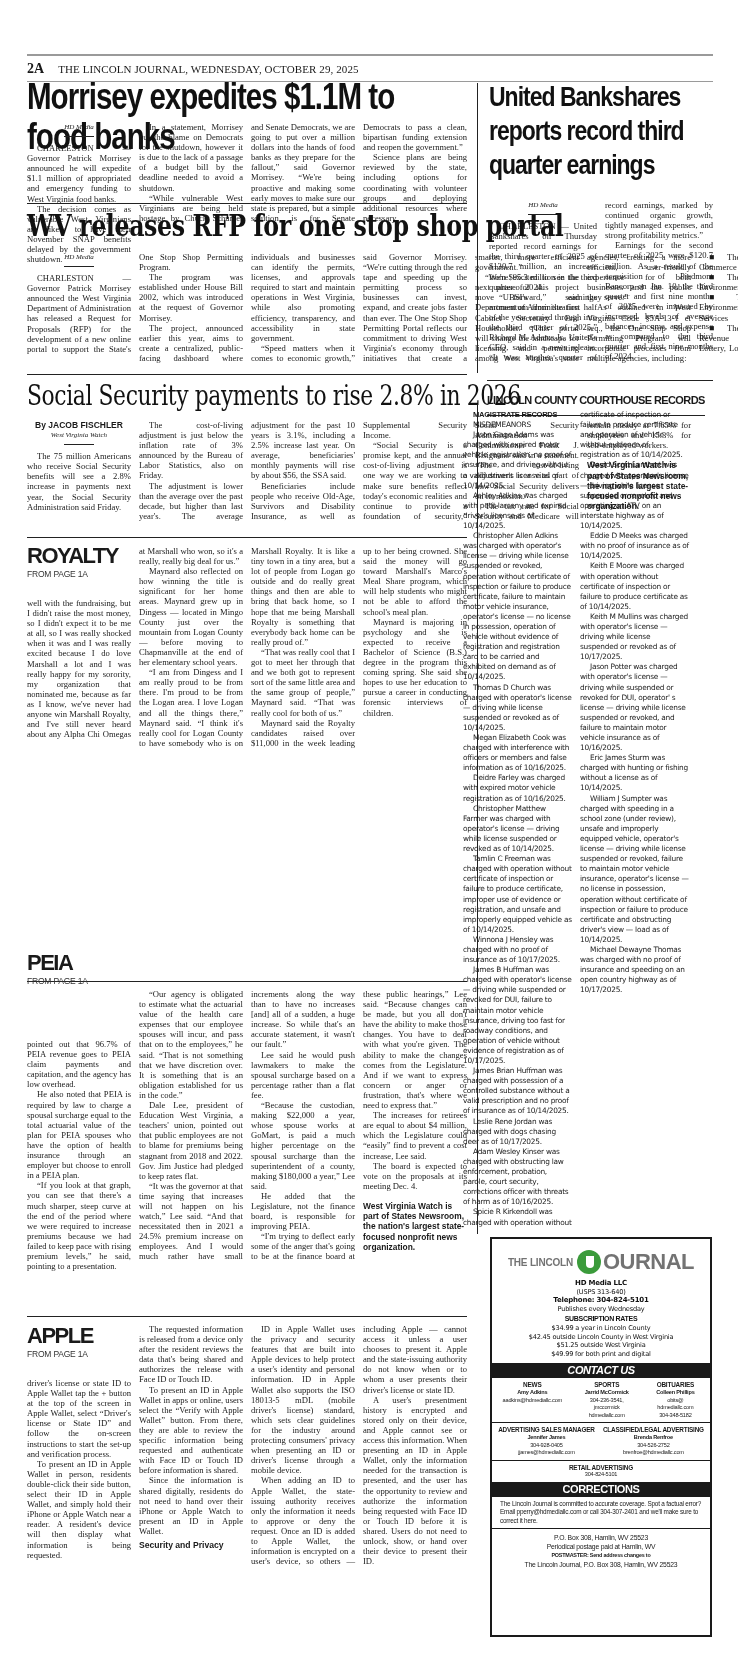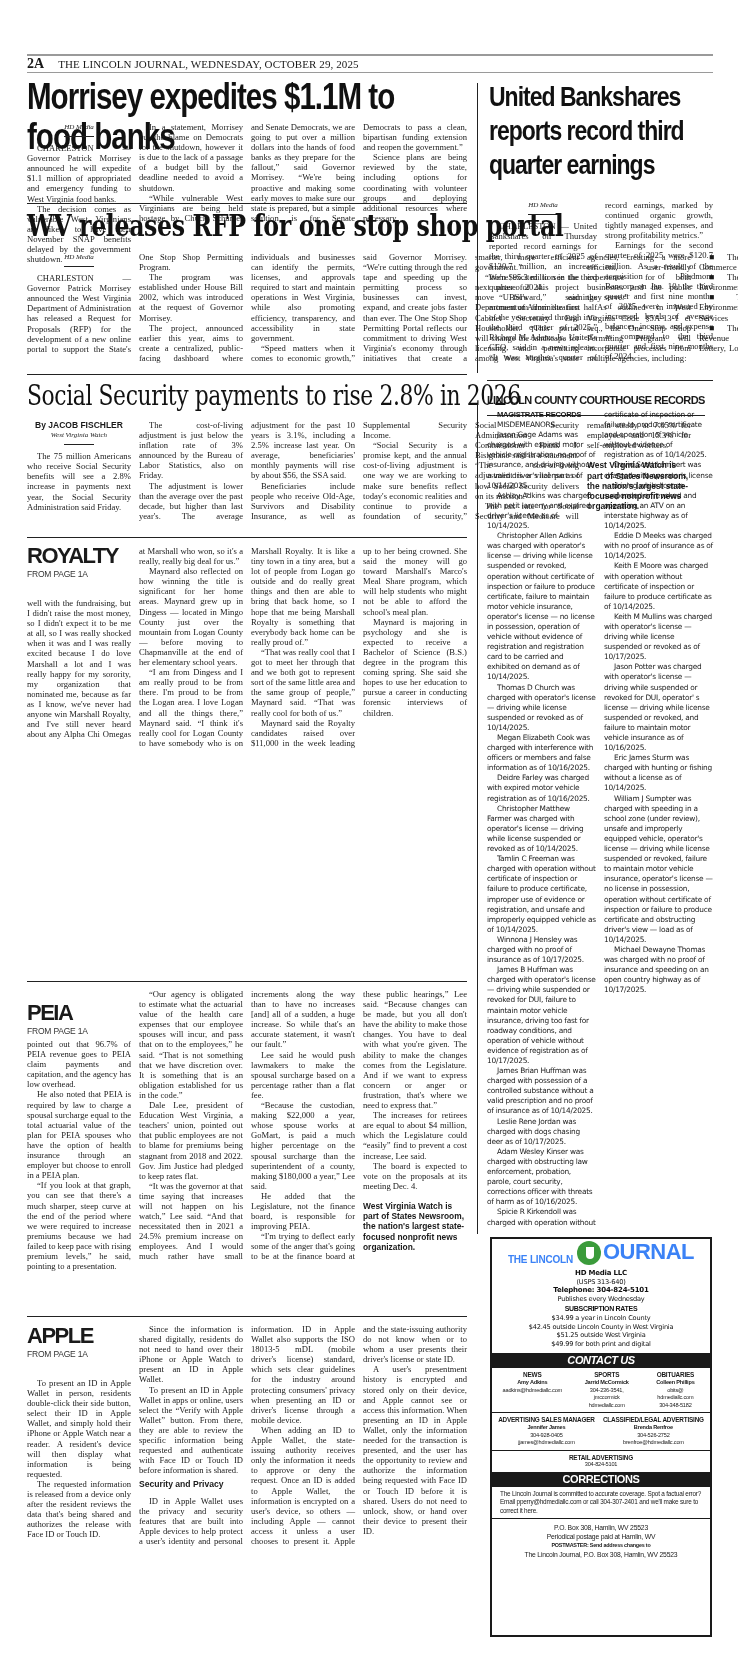--- a/index.html
+++ b/index.html
@@ -2,21 +2,21 @@
 <html><head>
 <meta charset="utf-8">
 <style>
   * { box-sizing: border-box; margin: 0; padding: 0; }
   html, body { width: 738px; height: 1656px; background: #ffffff; overflow: hidden; }
   body { font-family: "DejaVu Serif", serif; color: #1a1a1a; position: relative; }
 
   .page { position: absolute; left: 27px; top: 0; width: 686px; height: 1656px; }
 
   
-  .folio { position: absolute; top: 54px; left: 0; width: 686px; height: 19px; border-top: 2px solid #9a9a9a; border-bottom: 1px solid #9a9a9a; display: flex; align-items: center; gap: 14px; }
+  .folio { position: absolute; top: 54px; left: 0; width: 686px; height: 28px; border-top: 2px solid #9a9a9a; border-bottom: 1px solid #9a9a9a; display: flex; align-items: center; gap: 14px; }
   .folio .pg { font-family: "Liberation Serif", serif; font-weight: bold; font-size: 14px; }
   .folio .line { font-family: "Liberation Serif", serif; font-size: 11px; letter-spacing: 0.1px; }
 
   .hl { font-family: "Liberation Sans", sans-serif; font-weight: bold; color: #111; letter-spacing: -1.2px; transform-origin: left top; }
   .hl-serif { font-family: "DejaVu Serif", serif; font-weight: normal; color: #111; letter-spacing: -0.5px; }
 
   .cols { position: absolute; display: grid; column-gap: 8px; }
   .col { font-family: "Liberation Serif", serif; font-size: 8.6px; line-height: 10.1px; text-align: justify; hyphens: auto; }
   .col p { text-indent: 10px; }
   .col p.noind { text-indent: 0; }
@@ -32,21 +32,21 @@
 
   
   .court-h { font-family: "Liberation Sans", sans-serif; font-weight: bold; font-size: 11px; letter-spacing: -0.6px; border-bottom: 1px solid #222; display: inline-block; padding-bottom: 9px; }
   .court { font-family: "DejaVu Sans", sans-serif; font-size: 7.4px; line-height: 10.1px; text-align: left; letter-spacing: -0.25px; }
   .court p { text-indent: 10px; }
   .court .sub { font-family: "Liberation Sans", sans-serif; font-weight: bold; font-size: 7.6px; letter-spacing: -0.3px; text-indent: 10px; }
   .court .sub2 { text-indent: 10px; }
 
   
   .mbox { position: absolute; left: 490px; top: 1237px; width: 222px; height: 400px; border: 2px solid #1a1a1a; }
-  .logo { display: flex; align-items: flex-end; justify-content: center; height: 26px; color: #3b82f6; font-family: "Liberation Sans", sans-serif; font-weight: bold; }
+  .logo { display: flex; align-items: center; justify-content: center; margin-top: 10px; height: 26px; color: #737373; font-family: "Liberation Sans", sans-serif; font-weight: bold; }
   .logo .small { font-size: 10px; letter-spacing: -0.2px; }
   .logo .circ { width: 24px; height: 24px; border-radius: 50%; background: #3b9b3b; margin: 0 2px 0 4px; position: relative; }
   .logo .circ::after { content: ""; position: absolute; left: 9px; top: 6px; width: 8px; height: 12px; background: #fff; border-radius: 0 0 4px 4px; }
   .logo .big { font-size: 22px; letter-spacing: -0.5px; }
   .mcenter { text-align: center; font-family: "DejaVu Sans", sans-serif; font-size: 6.6px; line-height: 8.6px; letter-spacing: -0.2px; color: #111; }
   .mcenter .b { font-weight: bold; font-size: 7px; }
   .mcenter .cond { font-family: "Liberation Sans", sans-serif; font-weight: bold; font-size: 7px; letter-spacing: -0.3px; }
   .bar { background: #1a1a1a; color: #fff; text-align: center; font-family: "Liberation Sans", sans-serif; font-weight: bold; font-size: 11px; letter-spacing: -0.4px; height: 15px; line-height: 15px; }
   .contact-row { display: flex; justify-content: space-around; border-bottom: 1px solid #1a1a1a; padding: 3px 2px 3px; }
   .contact-col { text-align: center; font-family: "Liberation Sans", sans-serif; font-size: 5.6px; line-height: 7.6px; letter-spacing: -0.2px; }
@@ -161,21 +161,21 @@
         <p>“That was really cool that I got to meet her through that and we both got to represent sort of the same little area and the same group of people,” Maynard said. “That was really cool for both of us.”</p>
         <p>Maynard said the Royalty candidates raised over $11,000 in the week leading up to her being crowned. She said the money will go toward Marshall's Marco's Meal Share program, which will help students who might not be able to afford the school's meal plan.</p>
         <p>Maynard is majoring in psychology and she is expected to receive a Bachelor of Science (B.S.) degree in the program this coming spring. She said she hopes to use her education to pursue a career in conducting forensic interviews of children.</p>
       </div>
     </div>
   </div>
 
   <div class="hrule" style="top:981px; width:440px;"></div>
 
   <div>
-    <div style="position:absolute; left:0; top:1002px; width:105px;">
+    <div style="position:absolute; left:0; top:952px; width:105px;">
       <div class="jump-title">PEIA</div>
       <div class="jump-from">FROM PAGE 1A</div>
     </div>
     <div class="cols" style="left:0; top:989px; width:440px; grid-template-columns:1fr;">
       <div class="col" style="column-count:4; column-gap:8px; height:300px;">
         <div style="height:50px;"></div>
         <p class="noind">pointed out that 96.7% of PEIA revenue goes to PEIA claim payments and capitation, and the agency has low overhead.</p>
         <p>He also noted that PEIA is required by law to charge a spousal surcharge equal to the total actuarial value of the plan for PEIA spouses who have the option of health insurance through an employer but choose to enroll in a PEIA plan.</p>
         <p>“If you look at that graph, you can see that there's a much sharper, steep curve at the end of the period where we were required to increase premiums because we had failed to keep pace with rising premium levels,” he said, pointing to a presentation.</p>
         <p>“Our agency is obligated to estimate what the actuarial value of the health care expenses that our employee spouses will incur, and pass that on to the employees,” he said. “That is not something that we have discretion over. It is something that is an obligation established for us in the code.”</p>
@@ -195,35 +195,36 @@
   <div class="hrule" style="top:1316px; width:440px;"></div>
 
   <div>
     <div style="position:absolute; left:0; top:1325px; width:105px;">
       <div class="jump-title">APPLE</div>
       <div class="jump-from">FROM PAGE 1A</div>
     </div>
     <div class="cols" style="left:0; top:1324px; width:440px; grid-template-columns:1fr;">
       <div class="col" style="column-count:4; column-gap:8px; height:270px;">
         <div style="height:54px;"></div>
+        <p class="noind">driver's license or state ID to Apple Wallet tap the + button at the top of the screen in Apple Wallet, select “Driver's license or State ID” and follow the on-screen instructions to start the set-up and verification process.</p>
         <p>To present an ID in Apple Wallet in person, residents double-click their side button, select their ID in Apple Wallet, and simply hold their iPhone or Apple Watch near a reader. A resident's device will then display what information is being requested.</p>
         <p>The requested information is released from a device only after the resident reviews the data that's being shared and authorizes the release with Face ID or Touch ID.</p>
+        <p>To present an ID in Apple Wallet in apps or online, users select the “Verify with Apple Wallet” button. From there, they are able to review the specific information being requested and authenticate with Face ID or Touch ID before information is shared.</p>
         <p>Since the information is shared digitally, residents do not need to hand over their iPhone or Apple Watch to present an ID in Apple Wallet.</p>
-        <p>To present an ID in Apple Wallet in apps or online, users select the “Verify with Apple Wallet” button. From there, they are able to review the specific information being requested and authenticate with Face ID or Touch ID before information is shared.</p>
         <p class="noind" style="font-family:'Liberation Sans',sans-serif; font-weight:bold; font-size:8.6px; margin:4px 0 6px;">Security and Privacy</p>
         <p>ID in Apple Wallet uses the privacy and security features that are built into Apple devices to help protect a user's identity and personal information. ID in Apple Wallet also supports the ISO 18013-5 mDL (mobile driver's license) standard, which sets clear guidelines for the industry around protecting consumers' privacy when presenting an ID or driver's license through a mobile device.</p>
         <p>When adding an ID to Apple Wallet, the state-issuing authority receives only the information it needs to approve or deny the request. Once an ID is added to Apple Wallet, the information is encrypted on a user's device, so others — including Apple — cannot access it unless a user chooses to present it. Apple and the state-issuing authority do not know when or to whom a user presents their driver's license or state ID.</p>
         <p>A user's presentment history is encrypted and stored only on their device, and Apple cannot see or access this information. When presenting an ID in Apple Wallet, only the information needed for the transaction is presented, and the user has the opportunity to review and authorize the information being requested with Face ID or Touch ID before it is shared. Users do not need to unlock, show, or hand over their device to present their ID.</p>
       </div>
     </div>
   </div>
 
   <div class="vrule" style="left:450px; top:404px; height:830px;"></div>
 
-  <div style="position:absolute; left:460px; top:410px; width:226px; height:820px;">
+  <div style="position:absolute; left:436px; top:410px; width:226px; height:820px;">
     <div class="court" style="column-count:2; column-gap:8px; height:820px; column-fill:auto;">
       <p class="sub">MAGISTRATE RECORDS</p>
       <p class="sub2">MISDEMEANORS</p>
       <p>Jason Gage Adams was charged with expired motor vehicle registration, no proof of insurance, and driving without a valid driver's license as of 10/14/2025.</p>
       <p>Ashley Adkins was charged with petit larceny and expired driver's license as of 10/14/2025.</p>
       <p>Christopher Allen Adkins was charged with operator's license — driving while license suspended or revoked, operation without certificate of inspection or failure to produce certificate, failure to maintain motor vehicle insurance, operator's license — no license in possession, operation of vehicle without evidence of registration and registration card to be carried and exhibited on demand as of 10/14/2025.</p>
       <p>Thomas D Church was charged with operator's license — driving while license suspended or revoked as of 10/14/2025.</p>
       <p>Megan Elizabeth Cook was charged with interference with officers or members and false information as of 10/16/2025.</p>
       <p>Deidre Farley was charged with expired motor vehicle registration as of 10/16/2025.</p>
       <p>Christopher Matthew Farmer was charged with operator's license — driving while license suspended or revoked as of 10/14/2025.</p>

